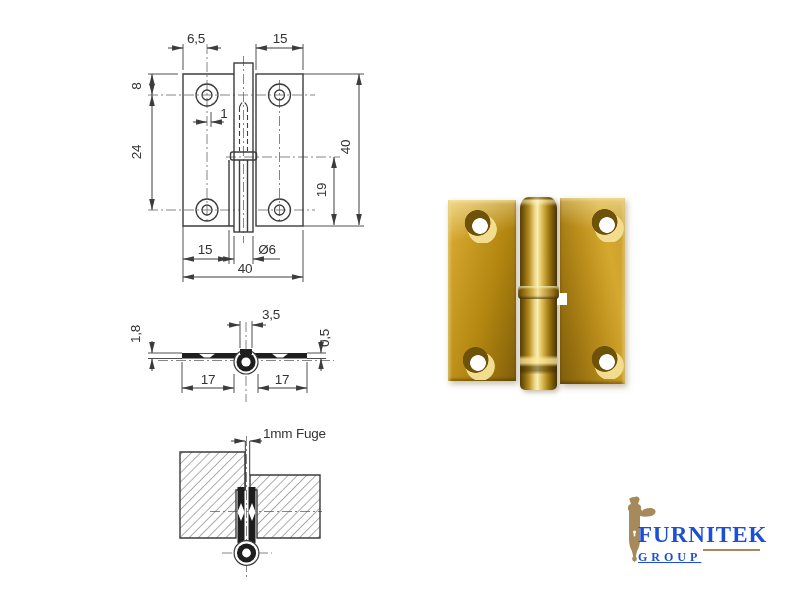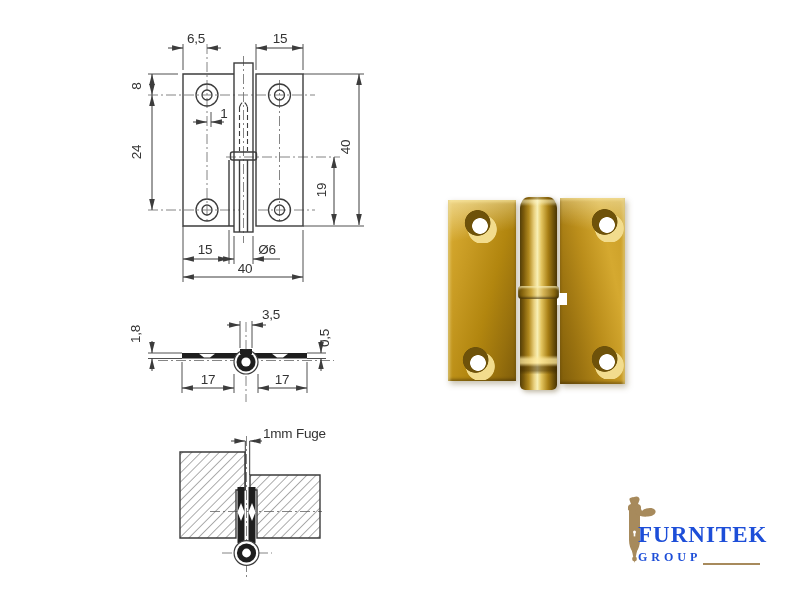--- a/index.html
+++ b/index.html
@@ -39,21 +39,21 @@
       radial-gradient(circle at 57% 60%, #f2dc8d 0 14px, rgba(0,0,0,0) 14.8px);}
   .hole.lt{left:15px;top:9px;}  .hole.lb{left:13px;top:146px;}
   .hole.rt{left:30px;top:10px;} .hole.rb{left:30px;top:147px;}
 
   
   .logo{position:absolute;left:622px;top:496px;width:175px;height:72px;color:#1d4ed8;}
   .logo-icon{position:absolute;left:0;top:0;}
   .logo-text{position:absolute;left:16px;top:26px;width:122px;}
   .logo-name{font-family:"Liberation Serif",serif;font-weight:700;font-size:23px;
              letter-spacing:1px;white-space:nowrap;}
-  .logo-sub{display:flex;align-items:flex-end;margin-top:2px;}
+  .logo-sub{display:flex;align-items:flex-start;margin-top:2px;text-decoration:underline;}
   .logo-sub-text{font-family:"Liberation Serif",serif;font-weight:700;font-size:12px;
                  letter-spacing:4px;white-space:nowrap;}
   .logo-line{flex:1;border-top:2px solid #a78a5c;margin-left:2px;margin-top:-1px;}
 </style>
 </head>
 <body>
 
 <svg id="drawing" width="800" height="600" viewBox="0 0 800 600">
   <defs>
     <marker id="arr" viewBox="0 0 12 8" refX="12" refY="4" markerWidth="11" markerHeight="7.3" orient="auto-start-reverse">

